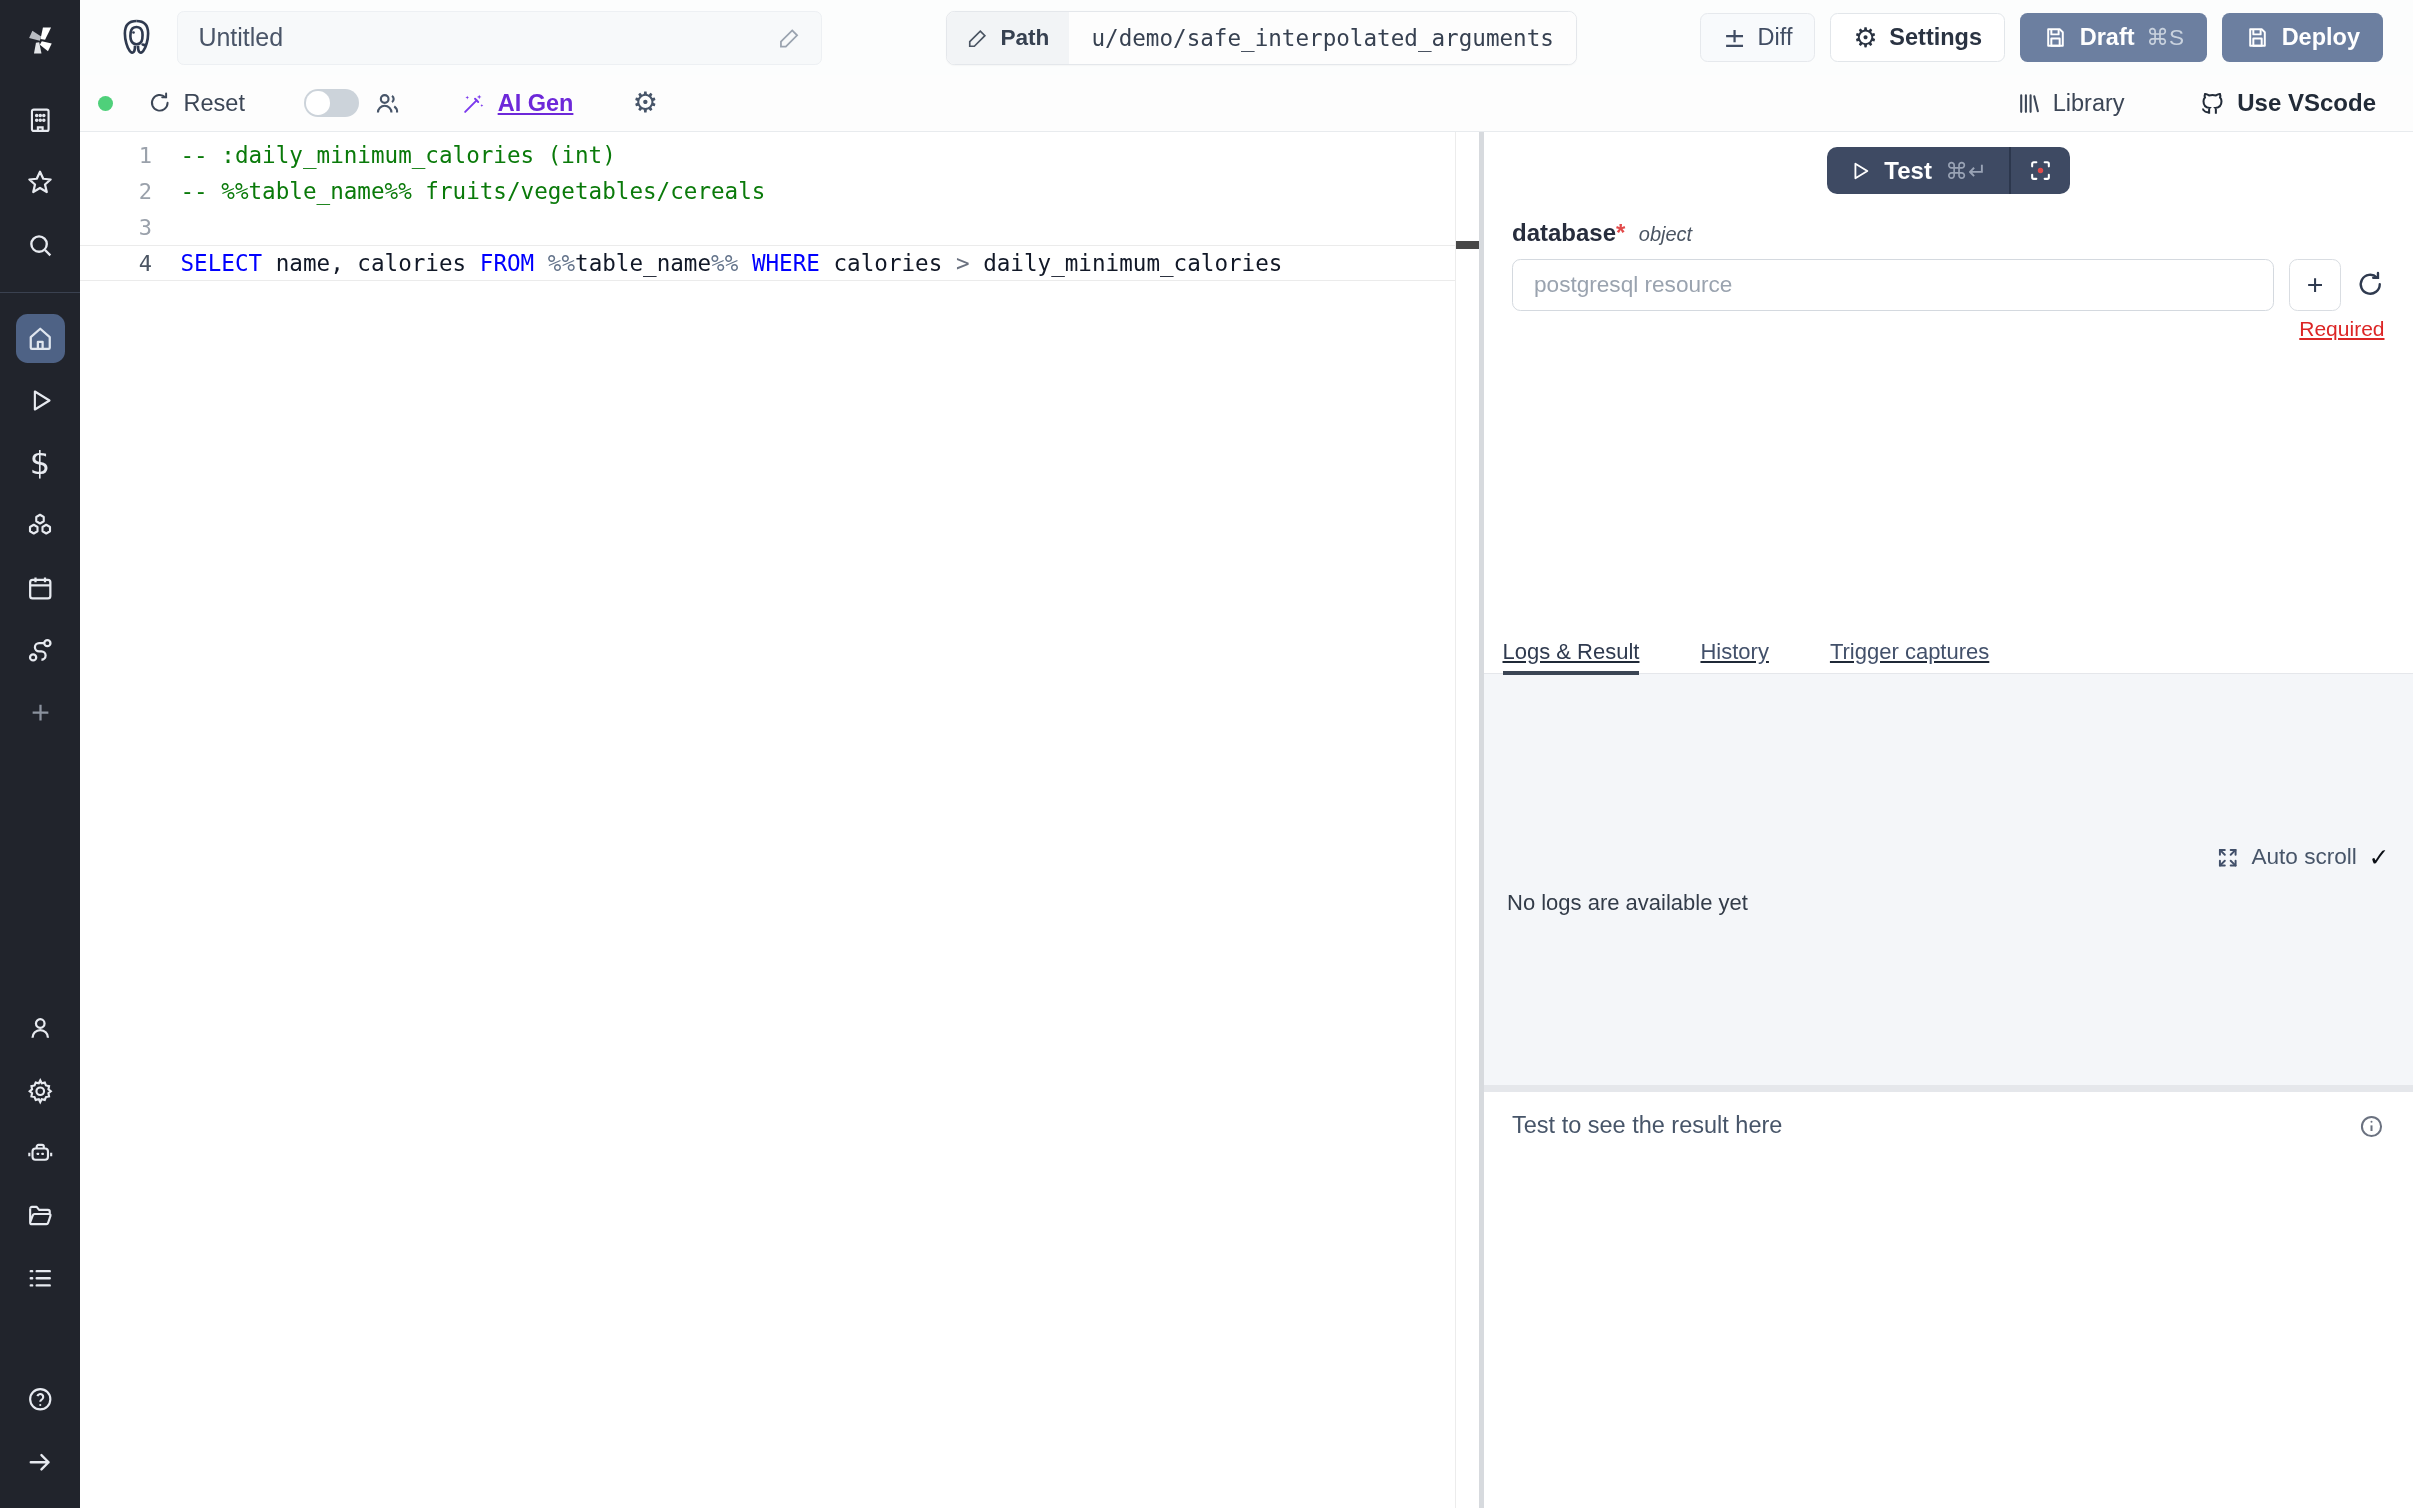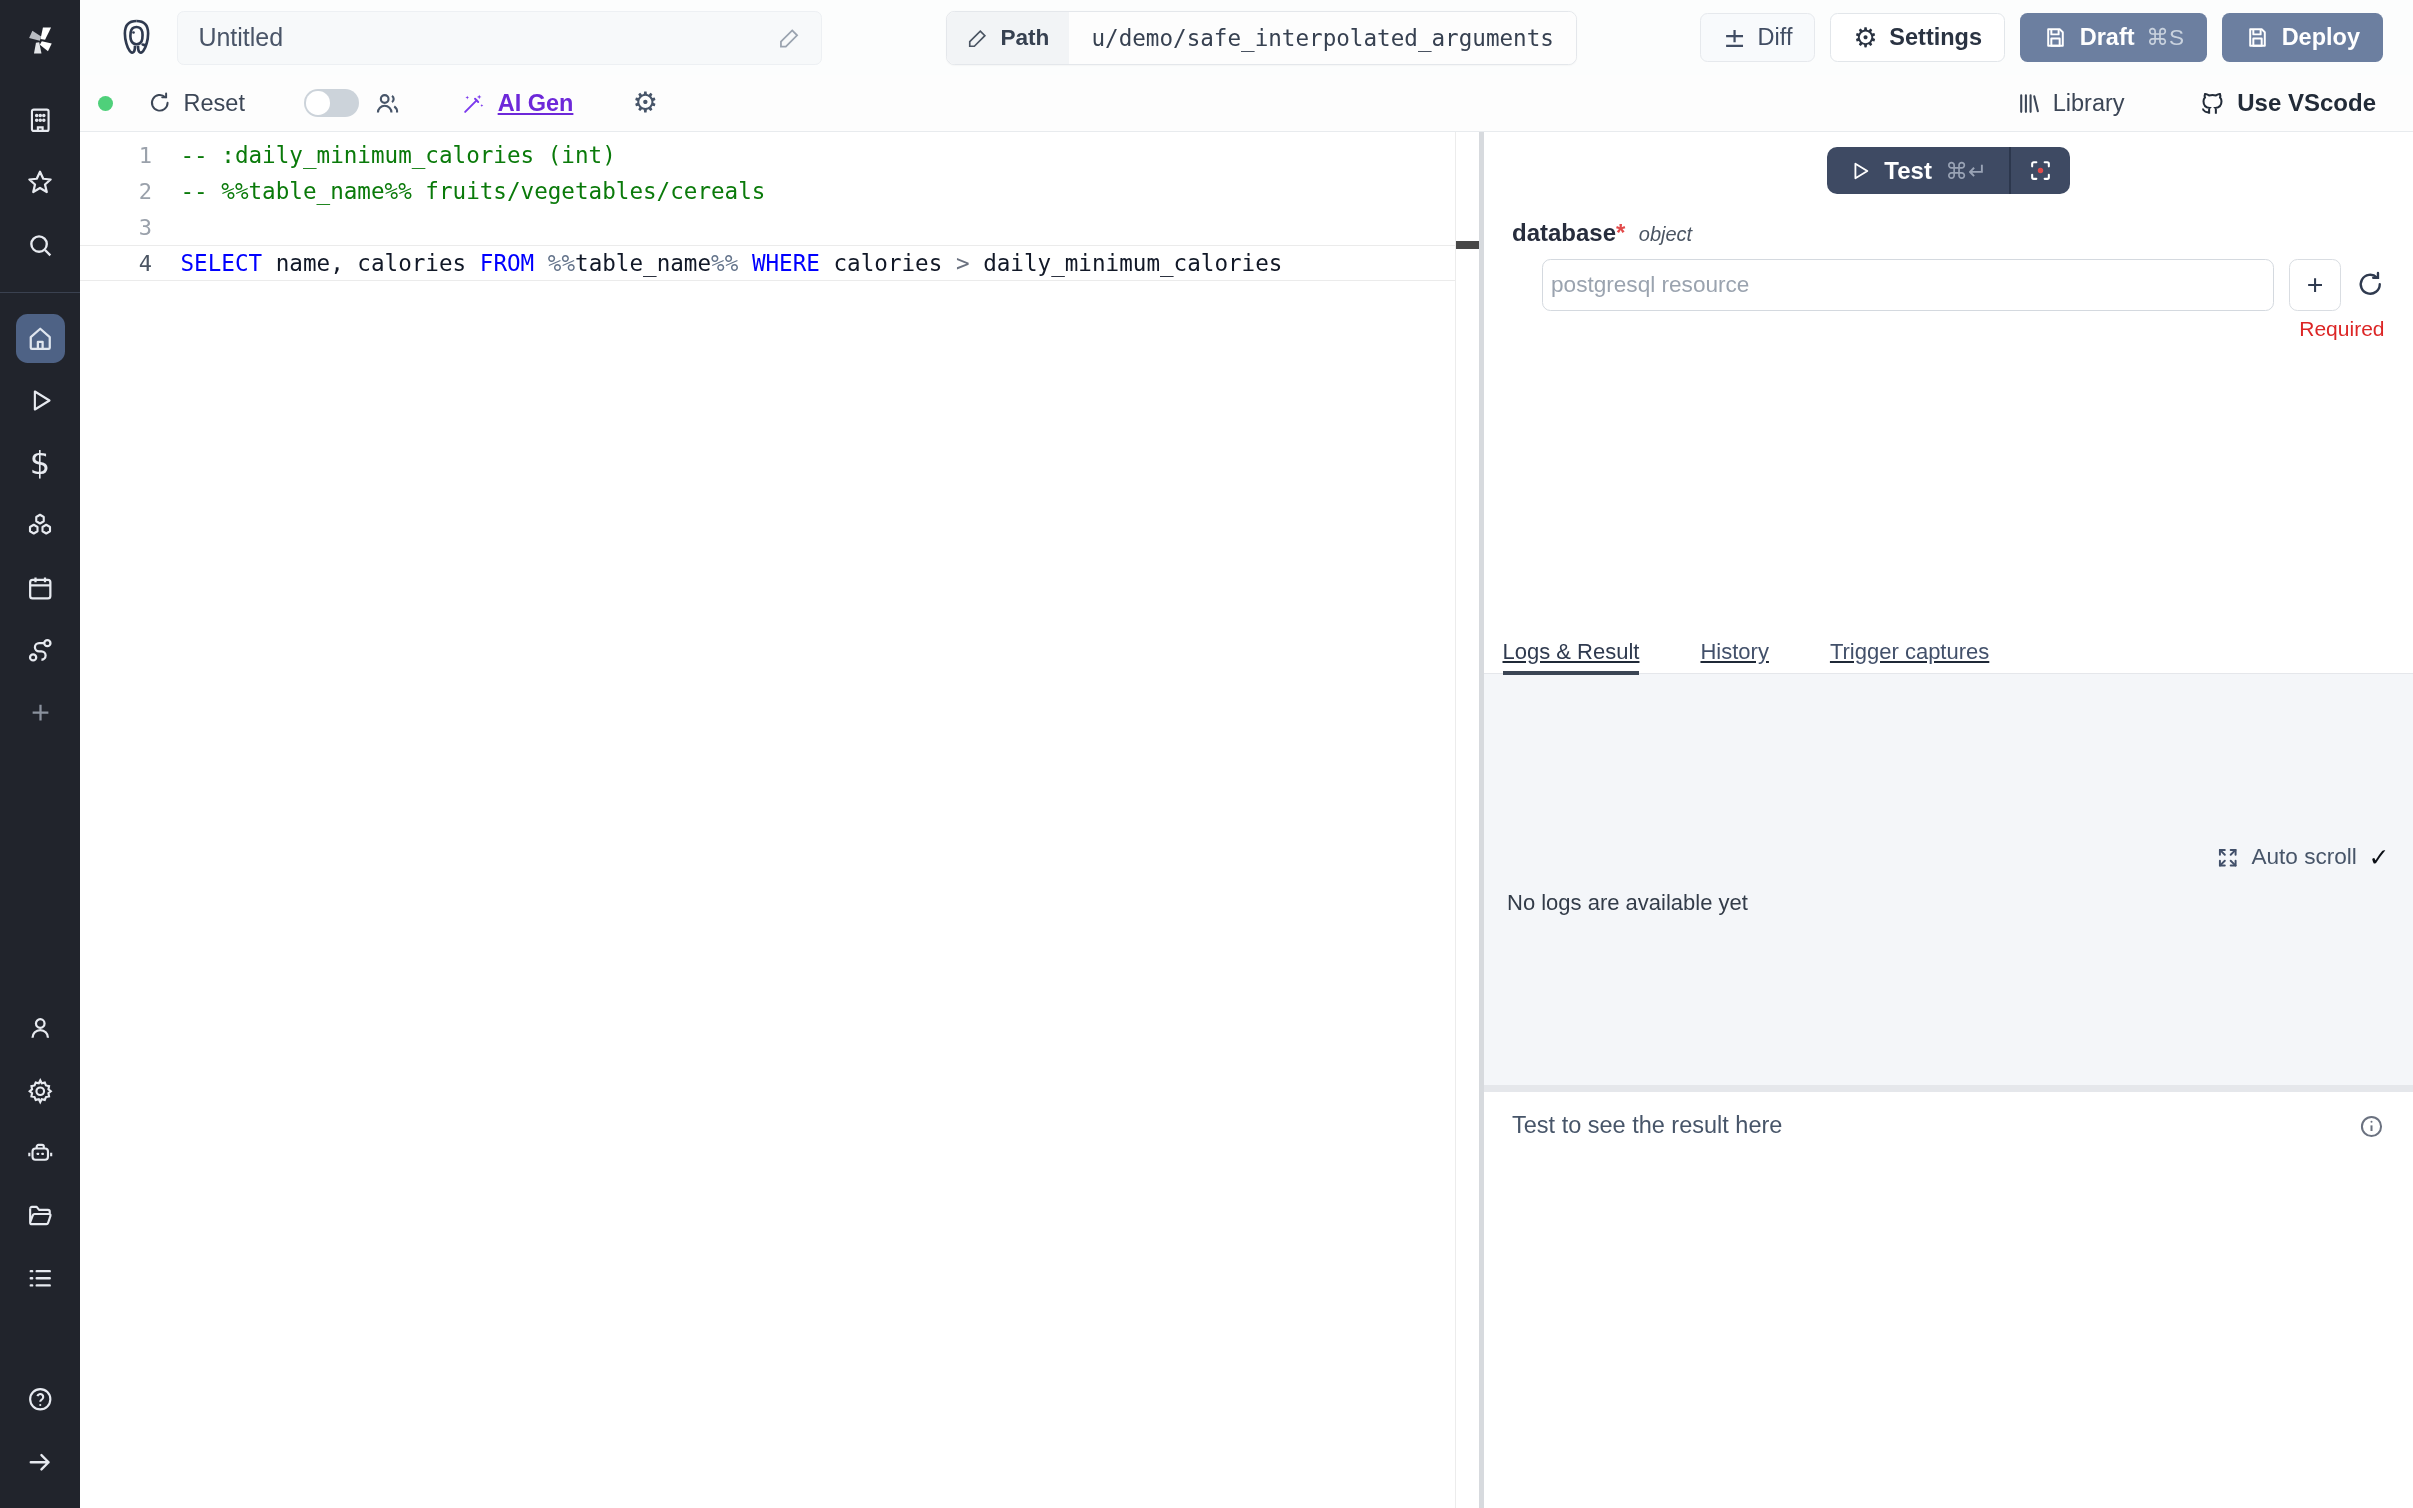--- a/index.html
+++ b/index.html
@@ -80,26 +80,26 @@
   .test-main .label { color:#fff; font-size:24px; font-weight:700; }
   .test-main .shortcut { color:#99a3b5; font-size:22.6px; font-family:"DejaVu Sans", sans-serif; }
   .test-sep { width:1.7px; background:#2c374d; }
   .capture-seg { display:flex; align-items:center; justify-content:center; padding:0 17px; }
   .field { margin-top:25px; }
   .field .lbl-row { display:flex; align-items:baseline; gap:13.4px; }
   .field .fname { font-size:24px; font-weight:700; color:#272d3d; }
   .field .req { color:#e24a4a; }
   .field .ftype { font-size:20px; font-style:italic; color:#4b5563; }
   .input-row { display:flex; align-items:center; gap:15px; margin-top:11.7px; }
-  .tin { height:52px; border:0.8px solid #d4d9df; border-radius:8.4px; font-size:22.6px; padding:0 8px; color:#1f2937; background:#fff; outline:none; font-family:"Liberation Sans", sans-serif; width:100%;margin-left:30px; }
+  .tin { height:52px; border:0.8px solid #d4d9df; border-radius:8.4px; font-size:22.6px; padding:0 21px; color:#1f2937; background:#fff; outline:none; font-family:"Liberation Sans", sans-serif; width:100%; }
   .tin::placeholder { color:#9aa3af; }
   .tin.short { flex:1; }
   .sq-btn { width:52px; height:52px; flex:none; border:0.8px solid #d9dde2; border-radius:8.4px; background:#fff; display:flex; align-items:center; justify-content:center; font-size:28.5px; color:#2f3a4f; cursor:pointer; }
   .refresh2 { flex:none; color:#2f3a4f; cursor:pointer; }
-  .req-note { text-align:right; color:#dc2626; font-size:21px; margin-top:6.7px; }
+  .req-note { text-align:right; color:#dc2626; font-size:21px; margin-top:6.7px;text-decoration:underline; }
 
   .tabs { height:39px; flex:none; display:flex; gap:61px; padding:0 19px; border-bottom:1.7px solid #e5e7eb;text-decoration:underline; }
   .tab { font-size:22px; color:#42506a; display:flex; align-items:flex-end; padding-bottom:8.4px; position:relative; cursor:pointer; }
   .tab.active { color:#2f3a4f; font-weight:400; }
   .tab.active::after { content:""; position:absolute; left:0; right:0; bottom:-1.7px; height:3.4px; background:#3b4554; }
 
   .logs { height:411px; flex:none; background:#f4f6f9; padding:10px 23.5px; display:flex; flex-direction:column;justify-content:center; }
   .autoscroll { display:flex; justify-content:flex-end; align-items:center; gap:11.7px; color:#475569; font-size:22.6px; }
   .autoscroll .check { color:#0b0f16; font-size:25px; font-weight:700; font-family:"DejaVu Sans", sans-serif; }
   .logtext { margin-top:18.4px; font-family:Liberation Sans, sans-serif; font-size:22px; color:#333c49; }

